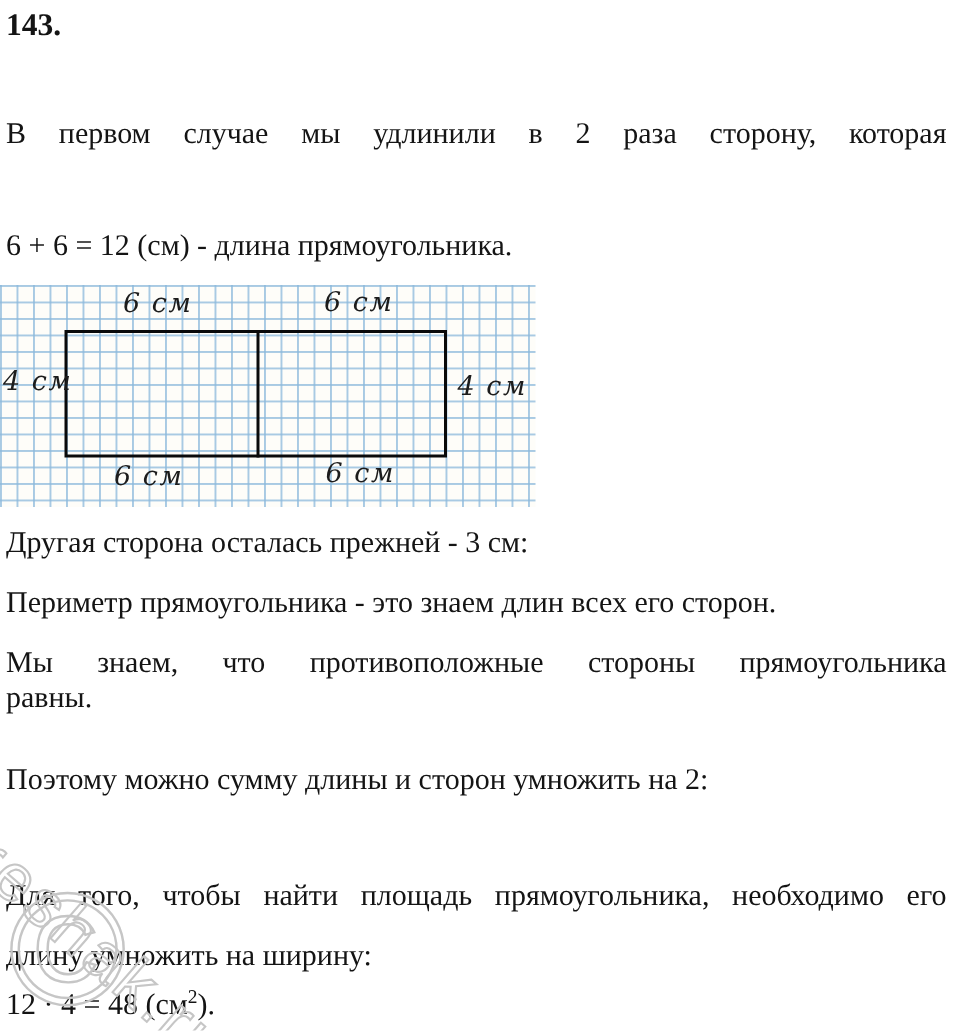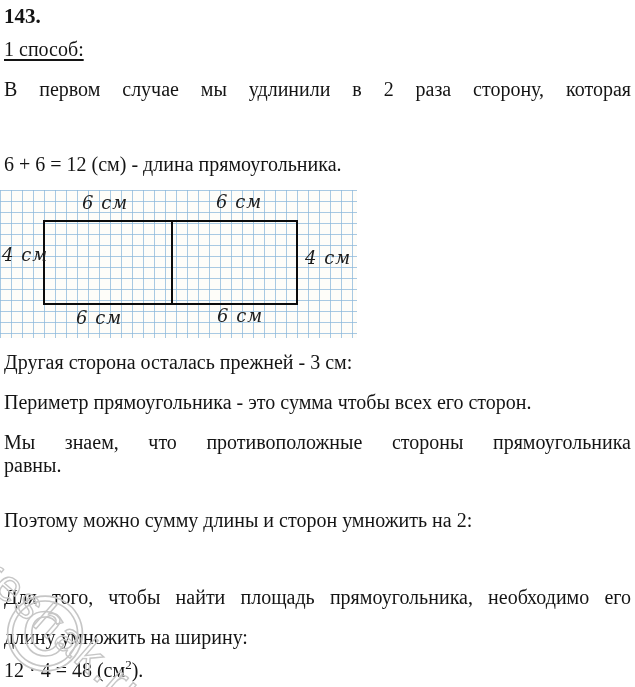--- a/index.html
+++ b/index.html
@@ -112,38 +112,37 @@
     -webkit-text-stroke: 1.6px #c6c6c6;
   }
 </style>
 </head>
 <body>
 
 <div class="page">
 
   <div class="problem-number">143.</div>
 
-  <div class="method-label">1 способ:</div>
 
   <div class="line justified row-p1a">В первом случае мы удлинили в 2 раза сторону, которая</div>
   <div class="line row-eq1">6 + 6 = 12 (см) - длина прямоугольника.</div>
 
   <div class="figure">
     <div class="rect-outline"></div>
     <div class="rect-divider"></div>
     <div class="dim-label dim-top-left">6 см</div>
     <div class="dim-label dim-top-right">6 см</div>
     <div class="dim-label dim-left">4 см</div>
     <div class="dim-label dim-right">4 см</div>
     <div class="dim-label dim-bottom-left">6 см</div>
     <div class="dim-label dim-bottom-right">6 см</div>
   </div>
 
   <div class="line row-p2">Другая сторона осталась прежней - 3 см:</div>
-  <div class="line row-p3">Периметр прямоугольника - это сумма чтобы всех его сторон.</div>
+  <div class="line row-p3">Периметр прямоугольника - это знаем длин всех его сторон.</div>
   <div class="line justified row-p4a">Мы знаем, что противоположные стороны прямоугольника</div>
   <div class="line row-p4b">равны.</div>
   <div class="line row-p5">Поэтому можно сумму длины и сторон умножить на 2:</div>
   <div class="line justified row-p6a">Для того, чтобы найти площадь прямоугольника, необходимо его</div>
   <div class="line row-p6b">длину умножить на ширину:</div>
 
   <div class="line row-eq3"><span>12 · 4 = 48 (см</span><sup>2</sup><span>).</span></div>
 
   <div class="watermark">
     <span class="wm-symbol">©</span>

